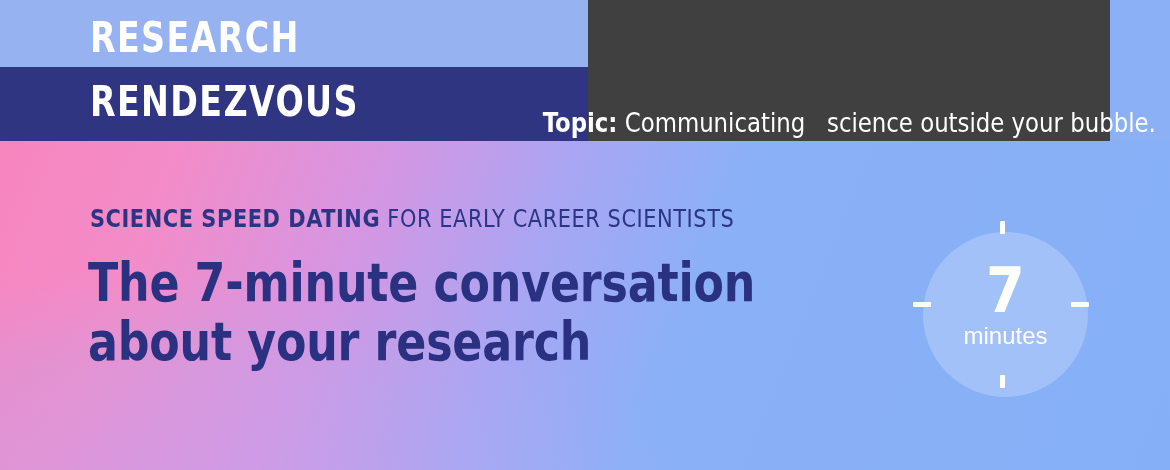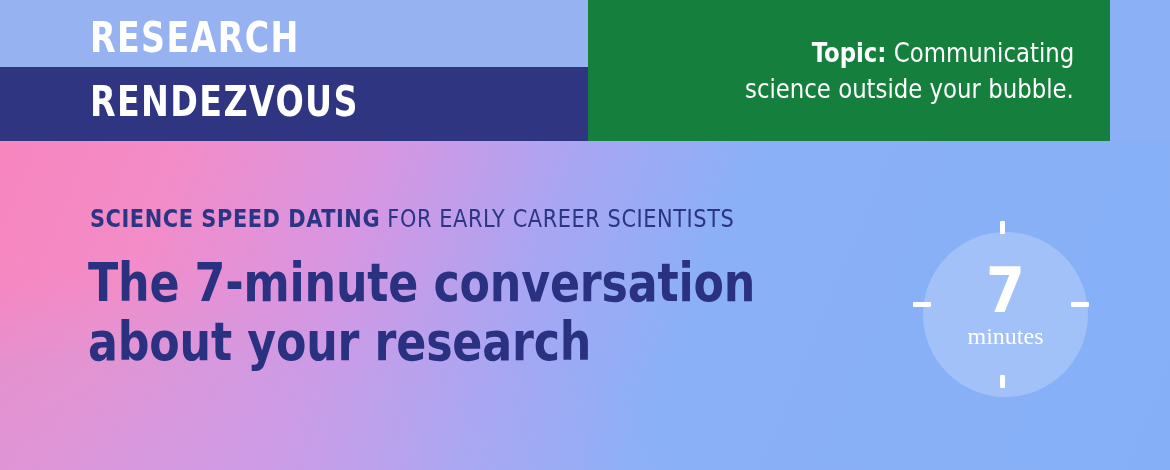--- a/index.html
+++ b/index.html
@@ -62,25 +62,24 @@
   }
   .band-label.research { top: 16px; }
   .band-label.rendezvous { top: 80px; }
 
   .topic-panel {
     position: absolute;
     left: 588px;
     top: 0;
     width: 522px;
     height: 141px;
-    background: #15803d;
+    background: #404040;
     box-sizing: border-box;
     padding: 0 36px 0 20px;
     display: flex;
-    flex-direction: column;
     align-items: flex-end;
     justify-content: center;
   }
   .topic-line {
     color: #FFFFFF;
     font-family: "DejaVu Sans Condensed", "Liberation Sans Narrow", "Liberation Sans", sans-serif;
     font-size: 27px;
     line-height: 1.33;
     text-align: right;
     white-space: nowrap;
@@ -191,21 +190,21 @@
     line-height: 1;
     z-index: 5;
   }
   .clock-unit {
     position: absolute;
     left: 923px;
     top: 324px;
     width: 165px;
     text-align: center;
     color: #FFFFFF;
-    font-family: Liberation Serif, serif;
+    font-family: Liberation Sans, sans-serif;
     font-size: 24px;
     line-height: 1;
     z-index: 5;
   }
 </style>
 </head>
 <body>
 
 <div class="banner">
 

